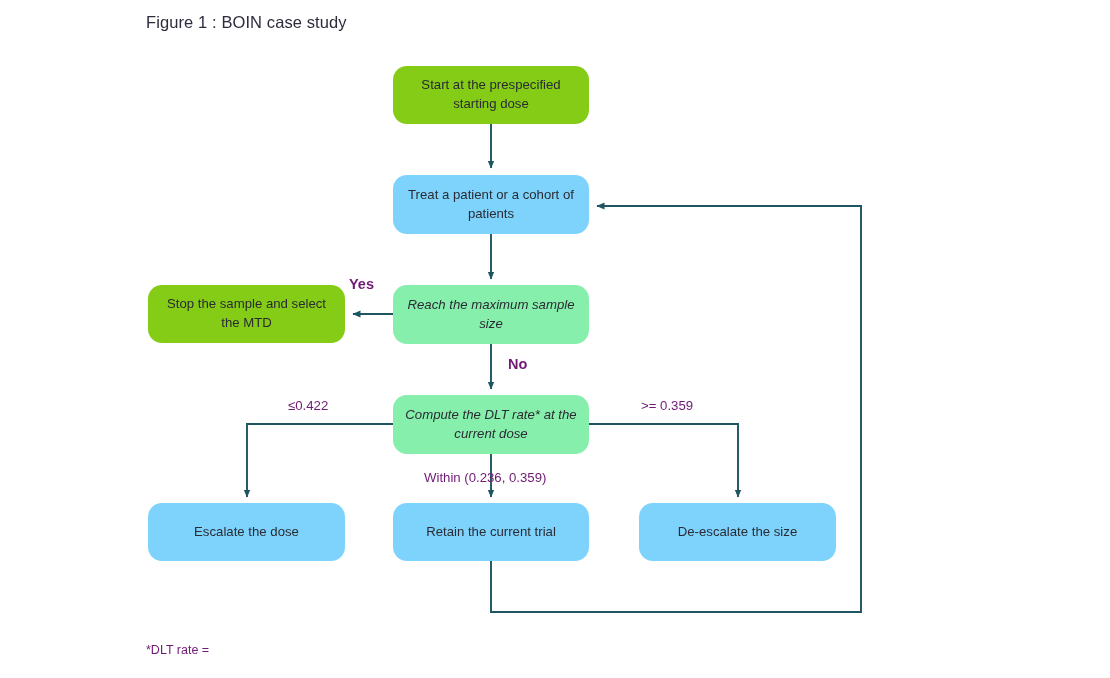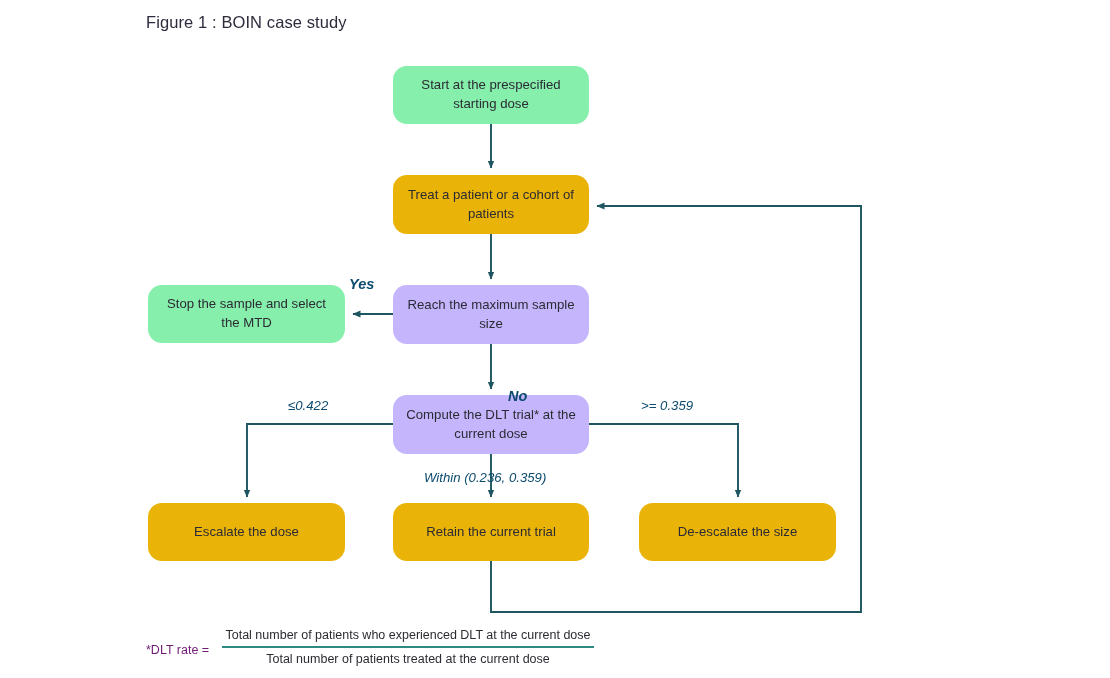--- a/index.html
+++ b/index.html
@@ -38,30 +38,29 @@
     display: flex;
     align-items: center;
     justify-content: center;
     text-align: center;
     font-size: 13.2px;
     line-height: 1.42;
     color: #2b2b33;
     box-sizing: border-box;
     padding: 4px 10px;
   }
-  .node-green  { background: #86efac; }
-  .node-gray   { background: #eab308; }
-  .node-gray-d { background: #c4b5fd; }
+  .node-green  { background: #84cc16; }
+  .node-gray   { background: #7dd3fc; }
+  .node-gray-d { background: #86efac; font-style: italic; }
 
   .edge-label {
     position: absolute;
     font-size: 13.2px;
-    color: #0c4a6e;
+    color: #701a75;
     white-space: nowrap;
-    font-style: italic;
   }
   .edge-label.bold {
     font-weight: bold;
     font-size: 14.5px;
   }
 
   #footnote {
     position: absolute;
     left: 146px;
     top: 626px;
@@ -130,38 +129,33 @@
 </svg>
 
 <div class="node node-green" style="left:393px; top:66px; width:196px; height:58px;">Start at the prespecified starting dose</div>
 
 <div class="node node-gray" style="left:393px; top:175px; width:196px; height:59px;">Treat a patient or a cohort of patients</div>
 
 <div class="node node-gray-d" style="left:393px; top:285px; width:196px; height:59px;">Reach the maximum sample size</div>
 
 <div class="node node-green" style="left:148px; top:285px; width:197px; height:58px;">Stop the sample and select the MTD</div>
 
-<div class="node node-gray-d" style="left:393px; top:395px; width:196px; height:59px;">Compute the DLT trial* at the current dose</div>
+<div class="node node-gray-d" style="left:393px; top:395px; width:196px; height:59px;">Compute the DLT rate* at the current dose</div>
 
 <div class="node node-gray" style="left:148px; top:503px; width:197px; height:58px;">Escalate the dose</div>
 
 <div class="node node-gray" style="left:393px; top:503px; width:196px; height:58px;">Retain the current trial</div>
 
 <div class="node node-gray" style="left:639px; top:503px; width:197px; height:58px;">De-escalate the size</div>
 
 <div class="edge-label bold" style="left:349px; top:276px;">Yes</div>
 
-<div class="edge-label bold" style="left:508px; top:356px;margin-top:32px;">No</div>
+<div class="edge-label bold" style="left:508px; top:356px;">No</div>
 
 <div class="edge-label" style="left:288px; top:398px;">≤0.422</div>
 
 <div class="edge-label" style="left:641px; top:398px;">&gt;= 0.359</div>
 
 <div class="edge-label" style="left:424px; top:470px;">Within (0.236, 0.359)</div>
 
 <div id="footnote">
   <div id="footnote-label">*DLT rate =</div>
-  <div id="fraction">
-    <div id="fraction-numerator">Total number of patients who experienced DLT at the current dose</div>
-    <div id="fraction-bar"></div>
-    <div id="fraction-denominator">Total number of patients treated at the current dose</div>
-  </div>
 </div>
 
 </body></html>

